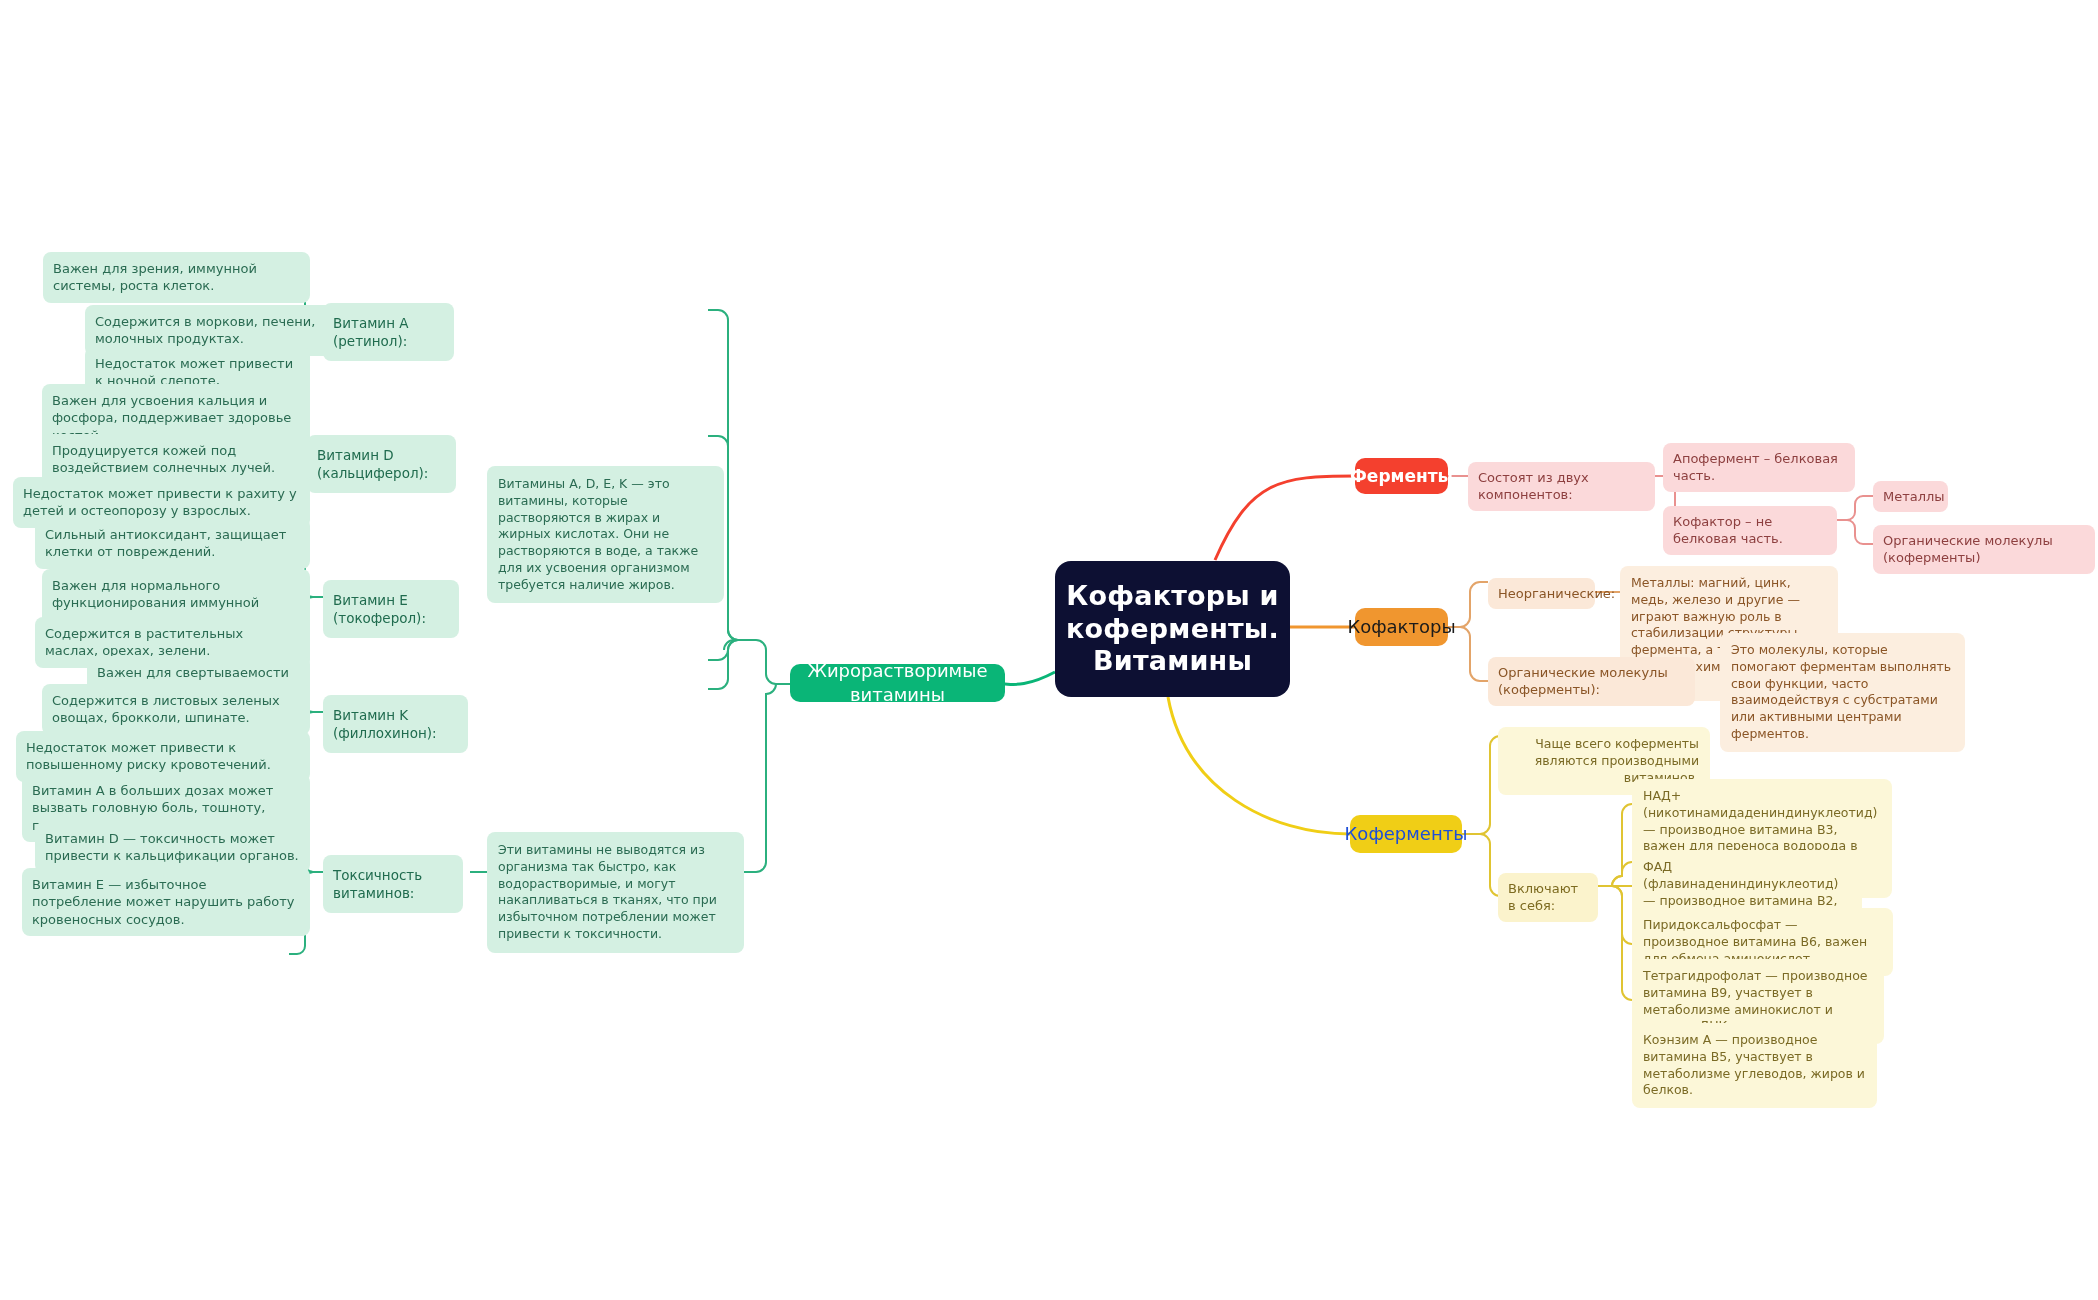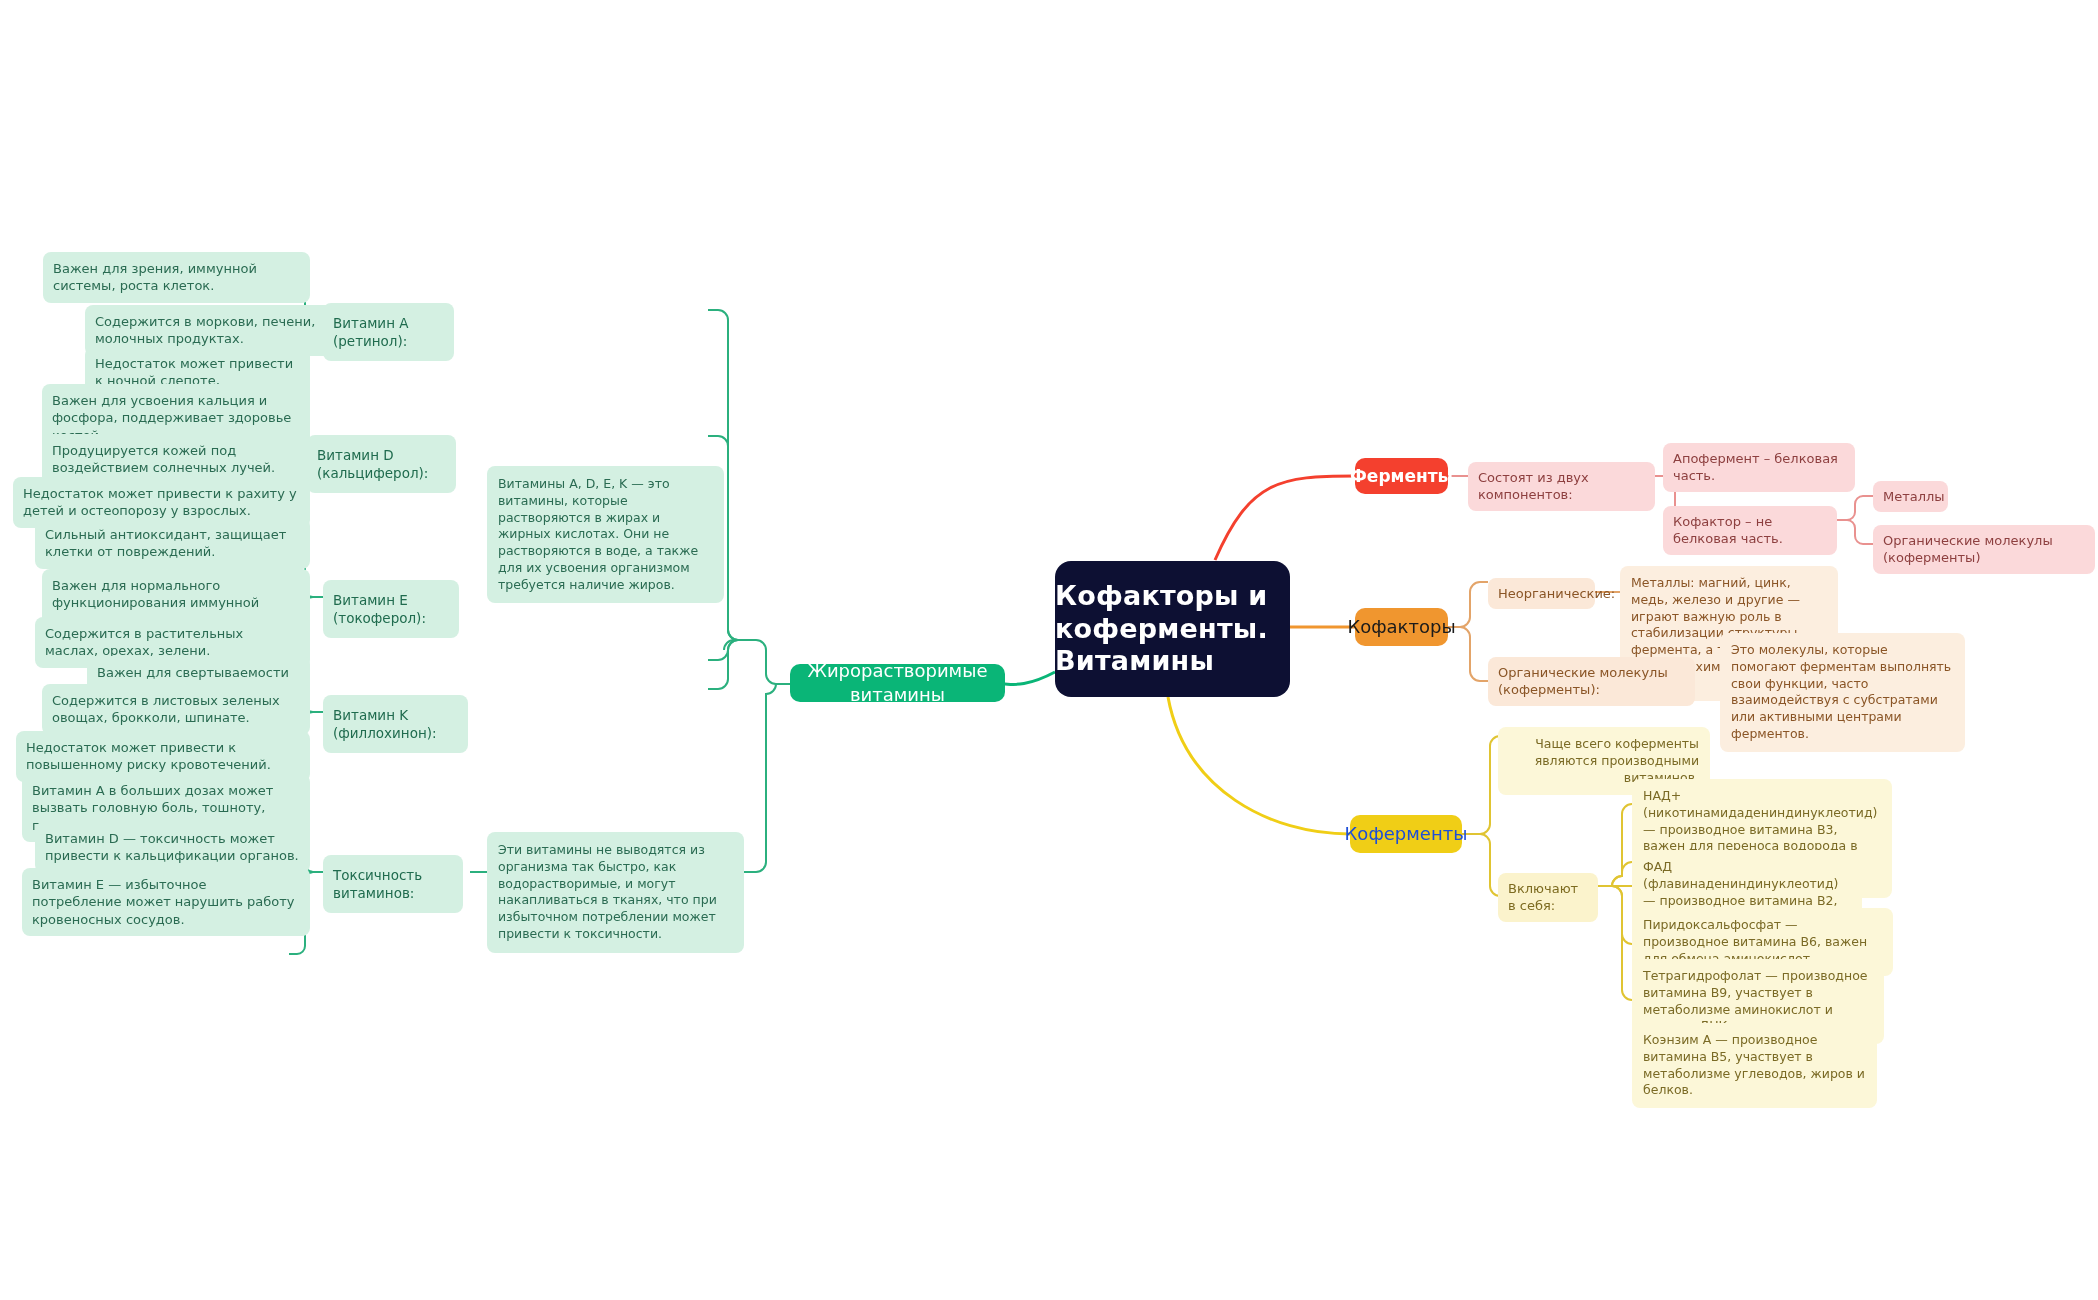--- a/index.html
+++ b/index.html
@@ -34,21 +34,21 @@
     white-space: pre-line;
   }
 
   
   .root {
     background: #0d1033;
     color: #ffffff;
     border-radius: 16px;
     font-size: 27px;
     font-weight: 700;
-    text-align: left;
+    text-align: center;
     display: flex;
     align-items: center;
     justify-content: center;
     letter-spacing: .2px;
     line-height: 1.22;
   }
 
   
   .pill {
     border-radius: 10px;

